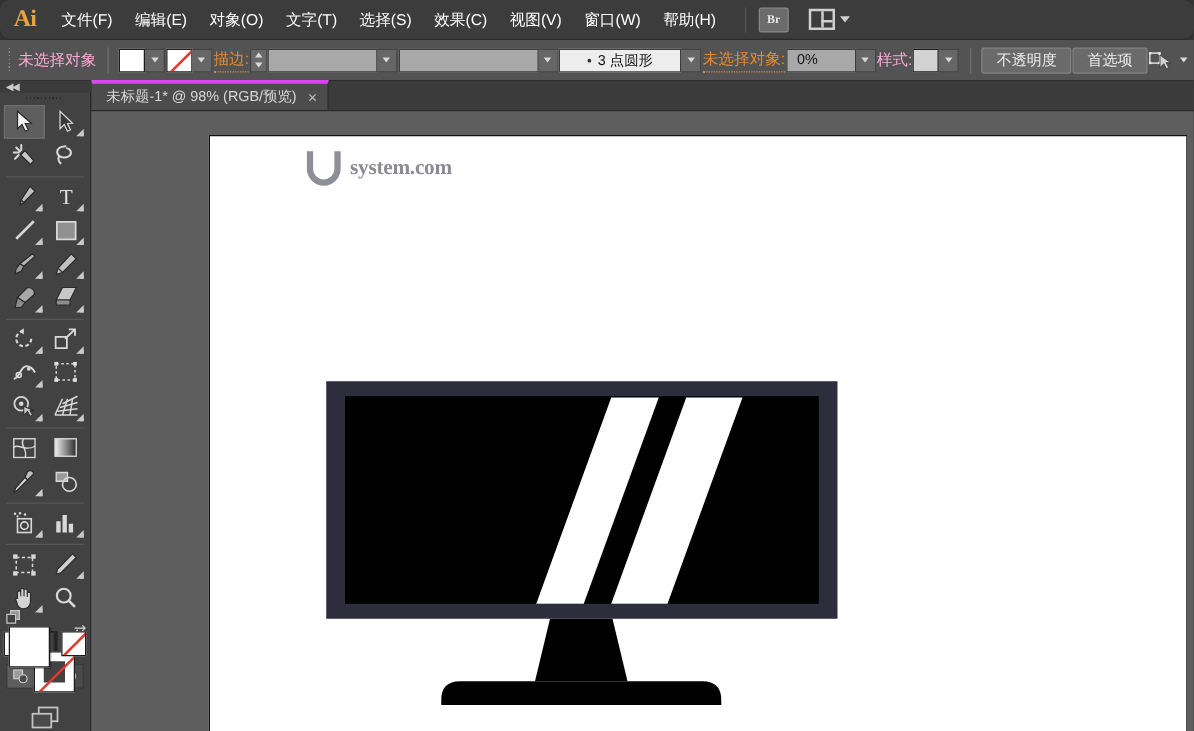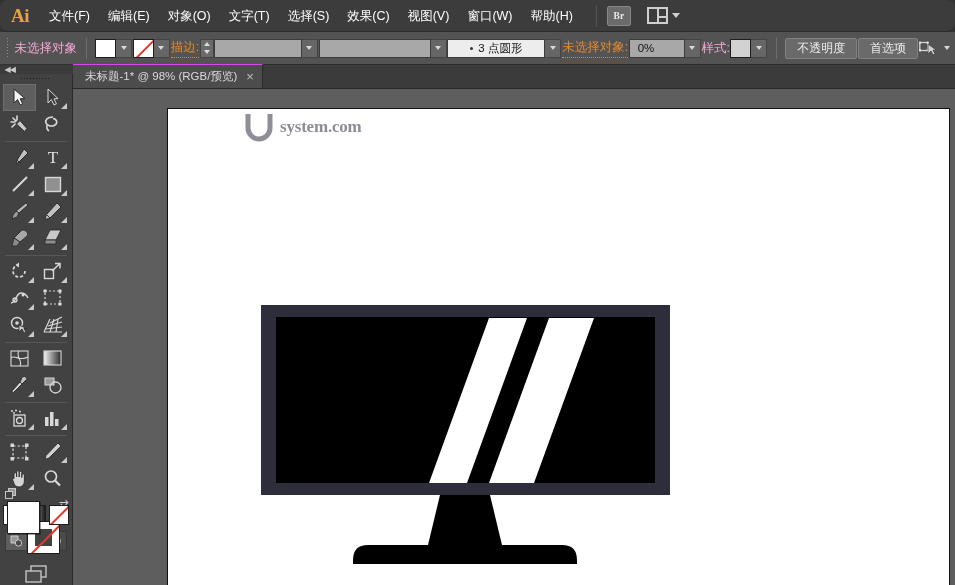--- a/index.html
+++ b/index.html
@@ -154,21 +154,21 @@
   .tabbar {
     position: absolute; left: 0; top: 65px; width: 955px; height: 24px;
     background: #3b3b3b; border-bottom: 1px solid #2a2a2a;
     display: flex; align-items: flex-end;
   }
   .tab-spacer { width: 73px; height: 24px; background: #323232; }
   .doc-tab {
     height: 24px; background: #4c4c4c;
     display: flex; align-items: center;
     padding: 0 8px 0 12px; gap: 9px;
-    border-right: 1px solid #2a2a2a; border-top: 1px solid #d946ef;
+    border-right: 1px solid #2a2a2a; border-top: 3px solid #d946ef;
   }
   .doc-tab-label { color: #d8d8d8; font-size: 11.5px; white-space: nowrap; }
   .tab-close { color: #bdbdbd; font-size: 13px; line-height: 1; }
 
   
   .toolpanel {
     position: absolute; left: 0; top: 65px; width: 73px; height: 520px;
     background: #424242; border-right: 1px solid #2a2a2a;
     display: flex; flex-direction: column; align-items: center;
   }
@@ -273,21 +273,21 @@
     width: 882px; height: 496px; background: #5e5e5e;
     overflow: hidden;
   }
   .artboard {
     position: absolute; left: 94px; top: 19px;
     width: 783px; height: 500px;
     background: #ffffff; border: 1px solid #111111;
   }
   .art-svg { position: absolute; left: 0; top: 0; }
   .watermark {
-    position: absolute; left: 74px; top: 3px;
+    position: absolute; left: 74px; top: 10px;
     display: flex; align-items: center; gap: 2px;
     pointer-events: none;
   }
   .wm-text {
     color: #8c8c96; font-size: 17px; font-weight: bold;
     font-family: "Liberation Serif", serif;
     letter-spacing: -0.2px;
   }
 </style>
 </head>

